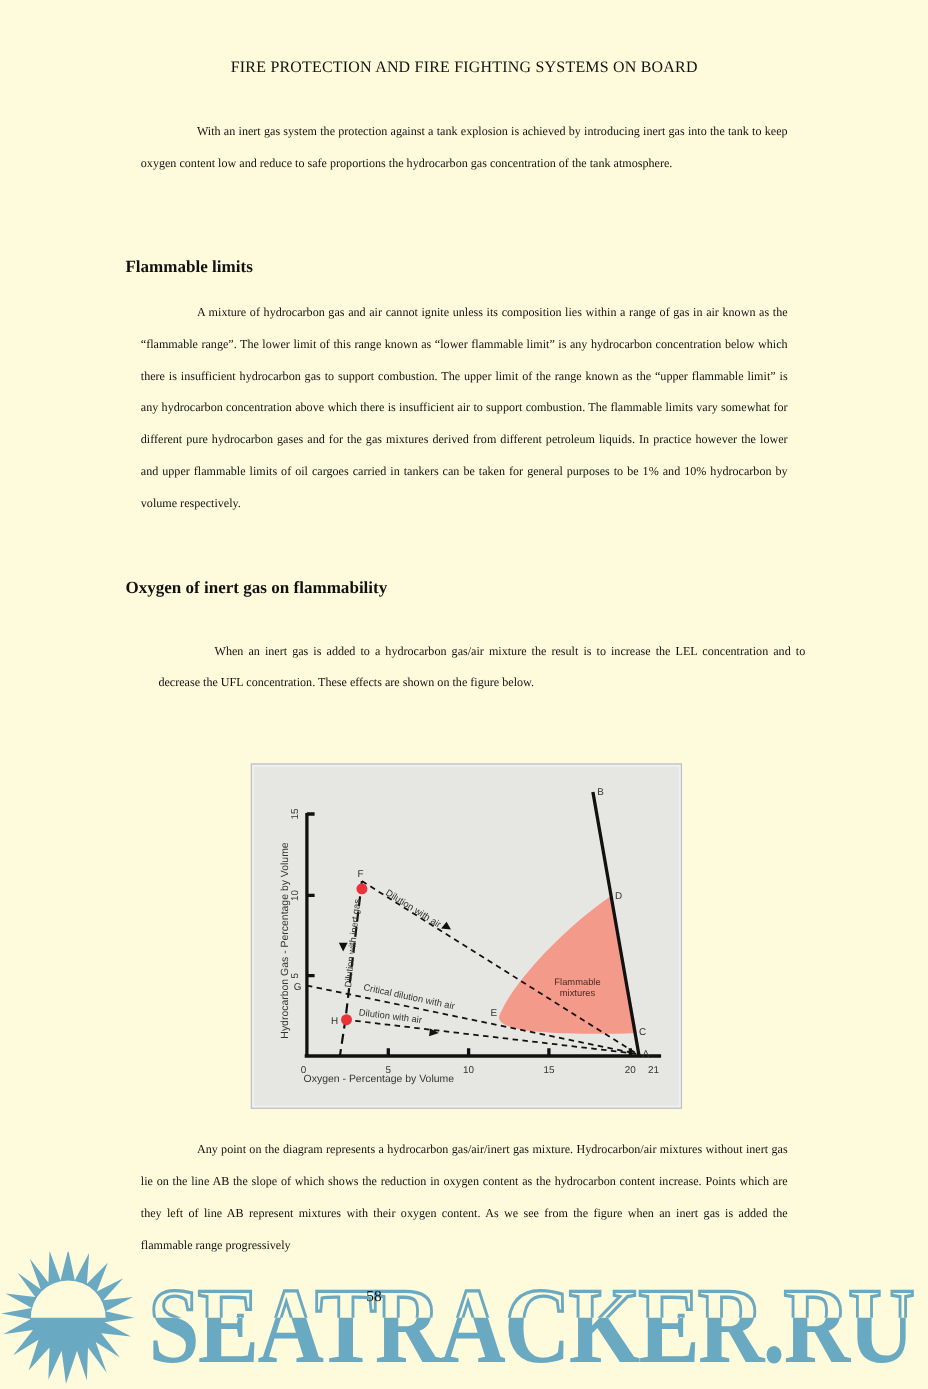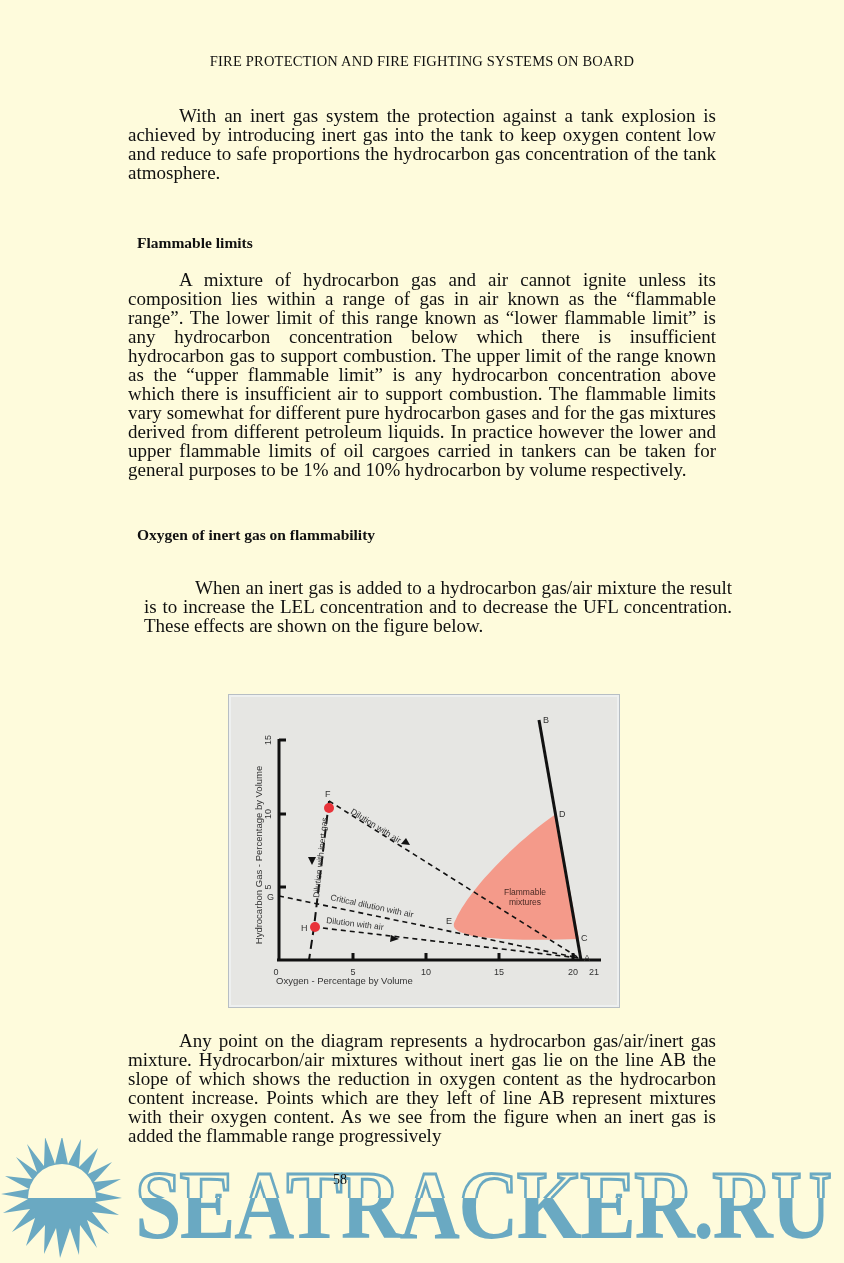--- a/index.html
+++ b/index.html
@@ -9,26 +9,26 @@
     position: relative;
     font-family: "Liberation Serif", "DejaVu Serif", serif;
     color: #111;
   }
   .running-head {
     position: absolute; top: 53px; left: 0; width: 844px;
     text-align: center; font-size: 14.5px; letter-spacing: 0.2px;
   }
   .para {
     position: absolute; left: 128px; width: 588px;
-    font-size: 19px; line-height: 19px;
+    font-size: 11px; line-height: 29px;
     text-align: justify; text-align-last: auto;
   }
   .para .indent { display: inline-block; width: 51px; }
   .heading {
-    position: absolute; left: 137px; font-weight: bold; font-size: 15.5px;
+    position: absolute; left: 114px; font-weight: bold; font-size: 15.5px;
   }
   .figure {
     position: absolute; left: 228px; top: 694px; width: 390px; height: 312px;
     background: #e6e6e3;
     border: 1px solid #b7bec4;
     box-shadow: inset 0 0 0 2px #eef0f0;
   }
   .figure svg { position: absolute; left: 0; top: 0; }
   .page-num {
     position: absolute; left: 0; width: 680px; top: 1172px;

